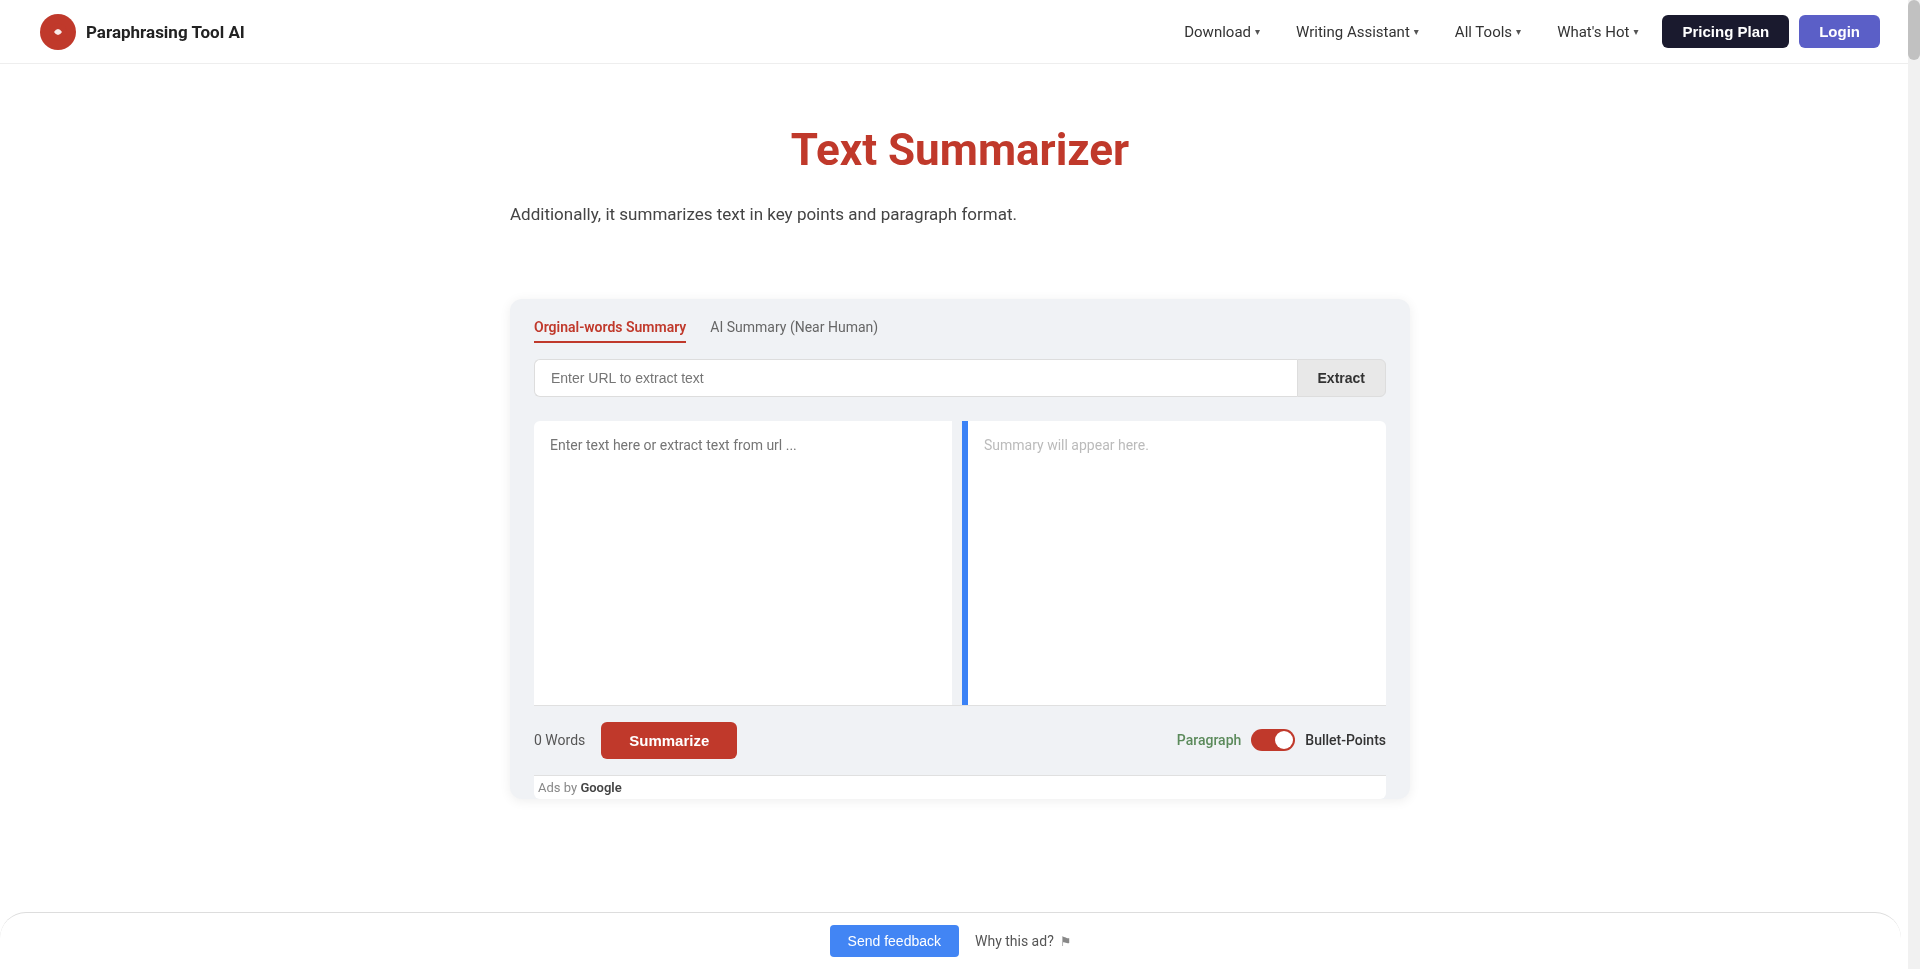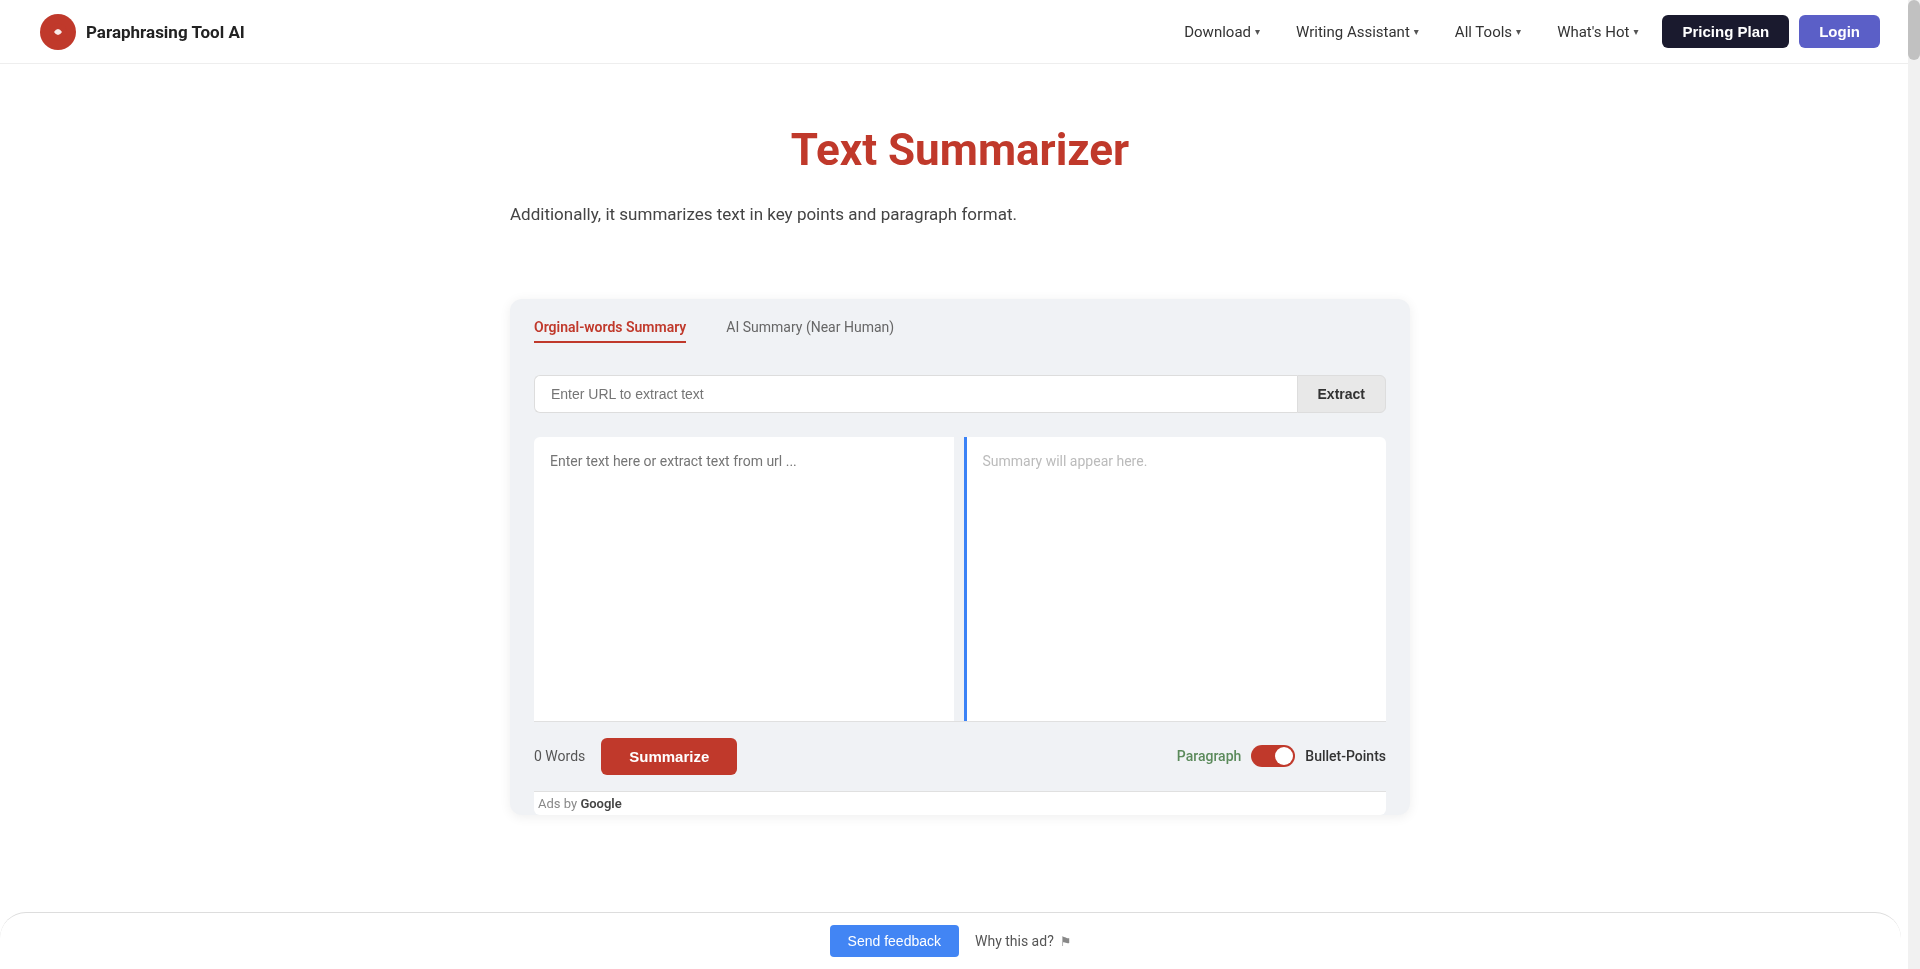--- a/index.html
+++ b/index.html
@@ -138,22 +138,22 @@
       width: 900px;
       background: #f0f2f5;
       border-radius: 12px;
       padding: 20px 24px 0;
       box-shadow: 0 2px 12px rgba(0,0,0,0.07);
     }
 
     
     .tool-tabs {
       display: flex;
-      gap: 40px;
-      margin-bottom: 32px;
+      gap: 24px;
+      margin-bottom: 16px;
     }
     .tool-tab {
       font-size: 14px;
       color: #666;
       cursor: pointer;
       padding-bottom: 6px;
     }
     .tool-tab.active {
       color: #c0392b;
       border-bottom: 2px solid #c0392b;
@@ -198,21 +198,21 @@
       flex: 1;
       background: white;
       border-radius: 6px 0 0 0;
       position: relative;
     }
     .text-area-right {
       flex: 1;
       background: white;
       border-radius: 0 6px 0 0;
       position: relative;
-      border-left: 3px solid #3b82f6;
+      border-left: 6px solid #3b82f6;
     }
     .text-area-left textarea {
       width: 100%;
       height: 280px;
       padding: 16px;
       border: none;
       outline: none;
       resize: none;
       font-size: 14px;
       color: #999;

